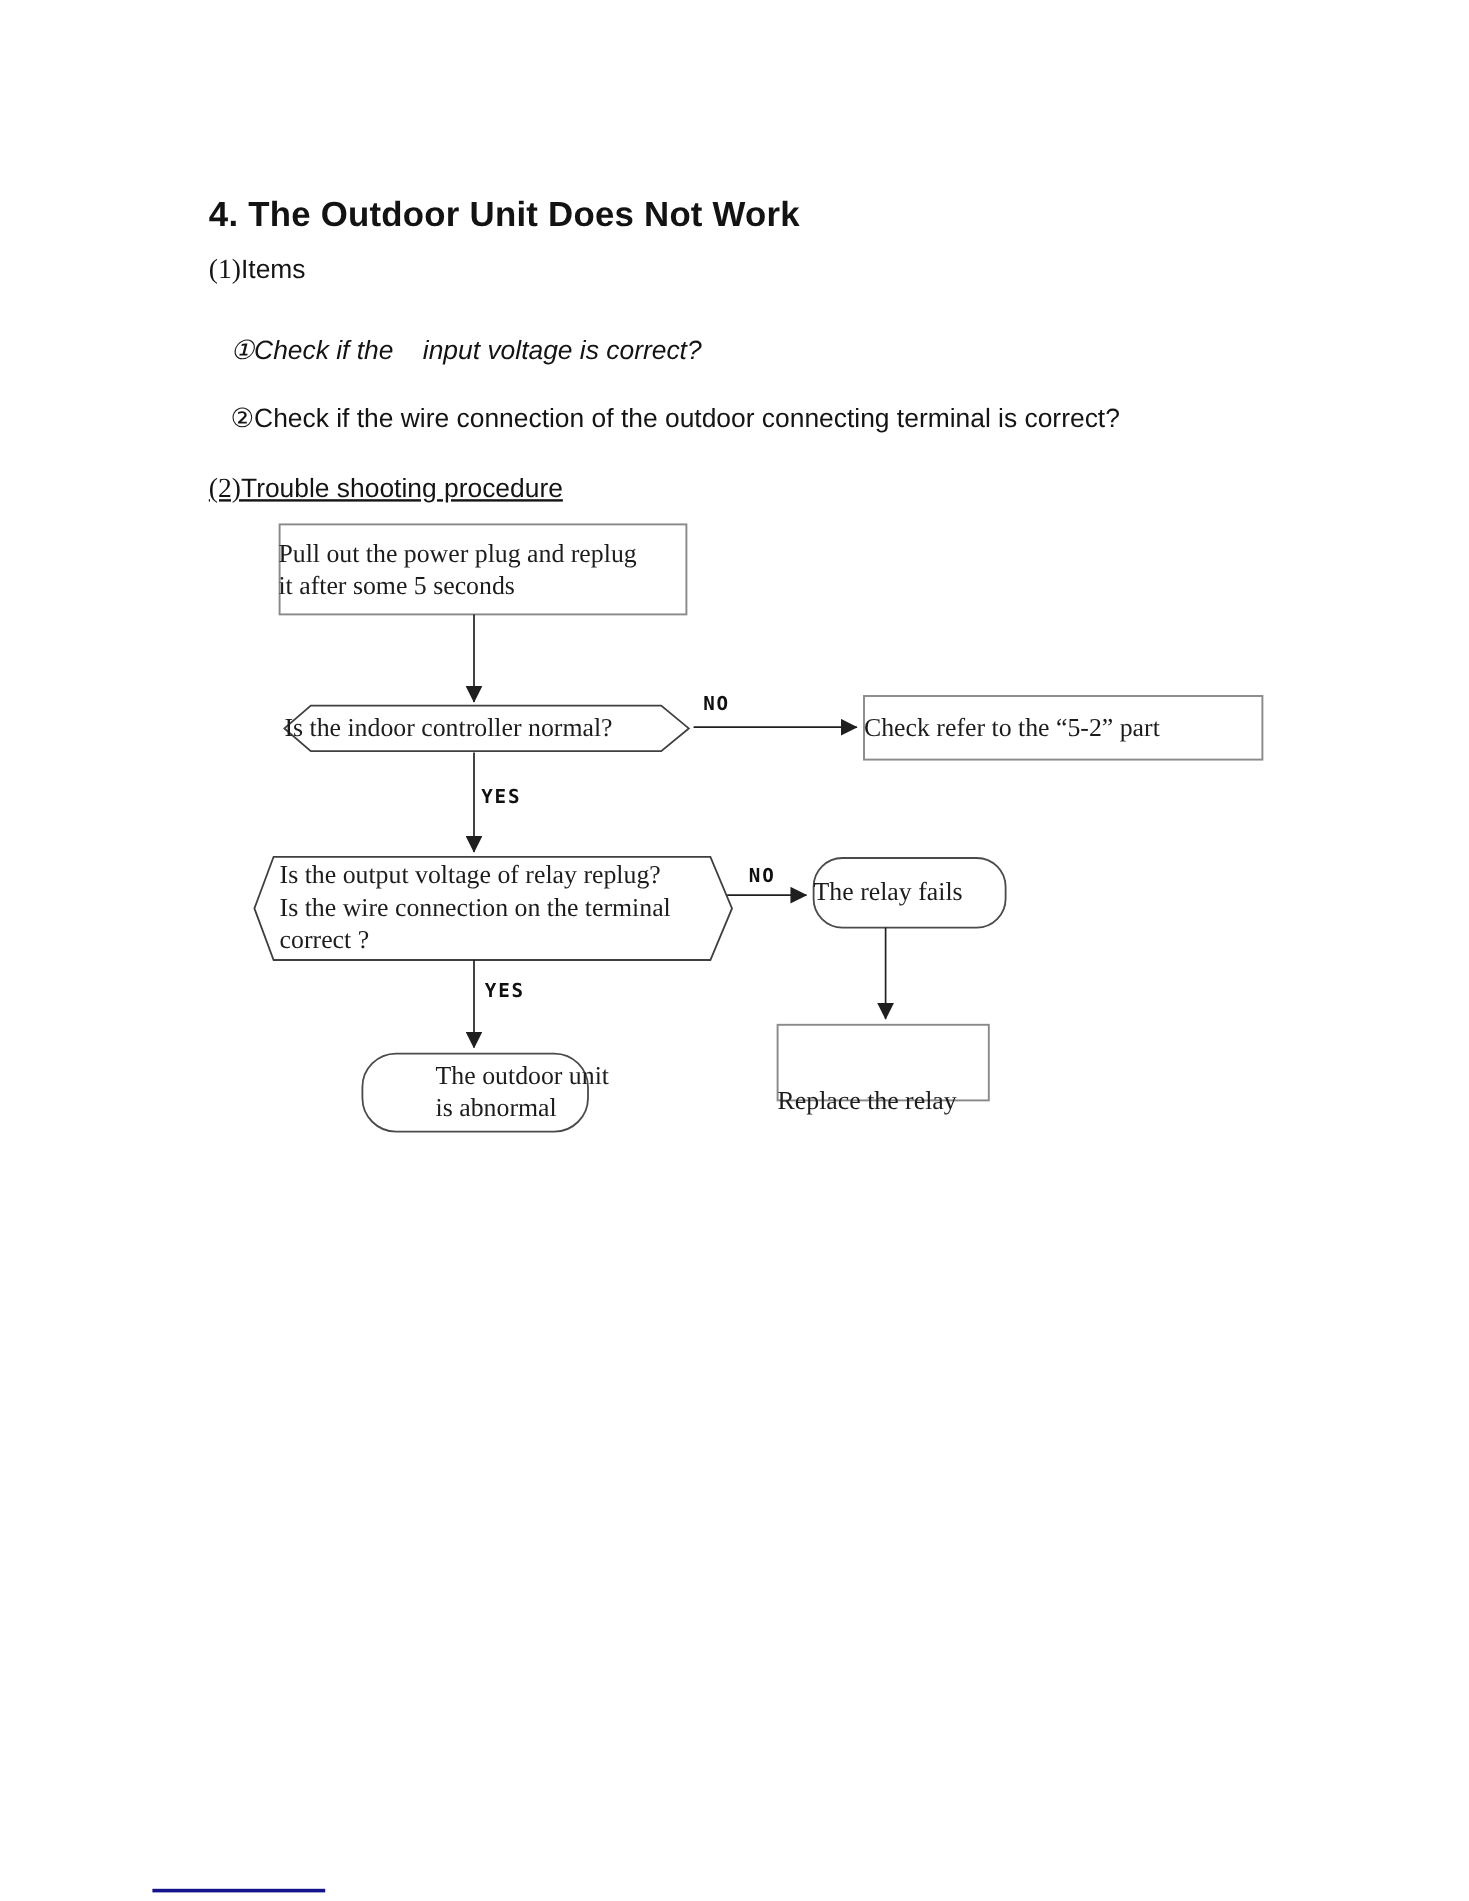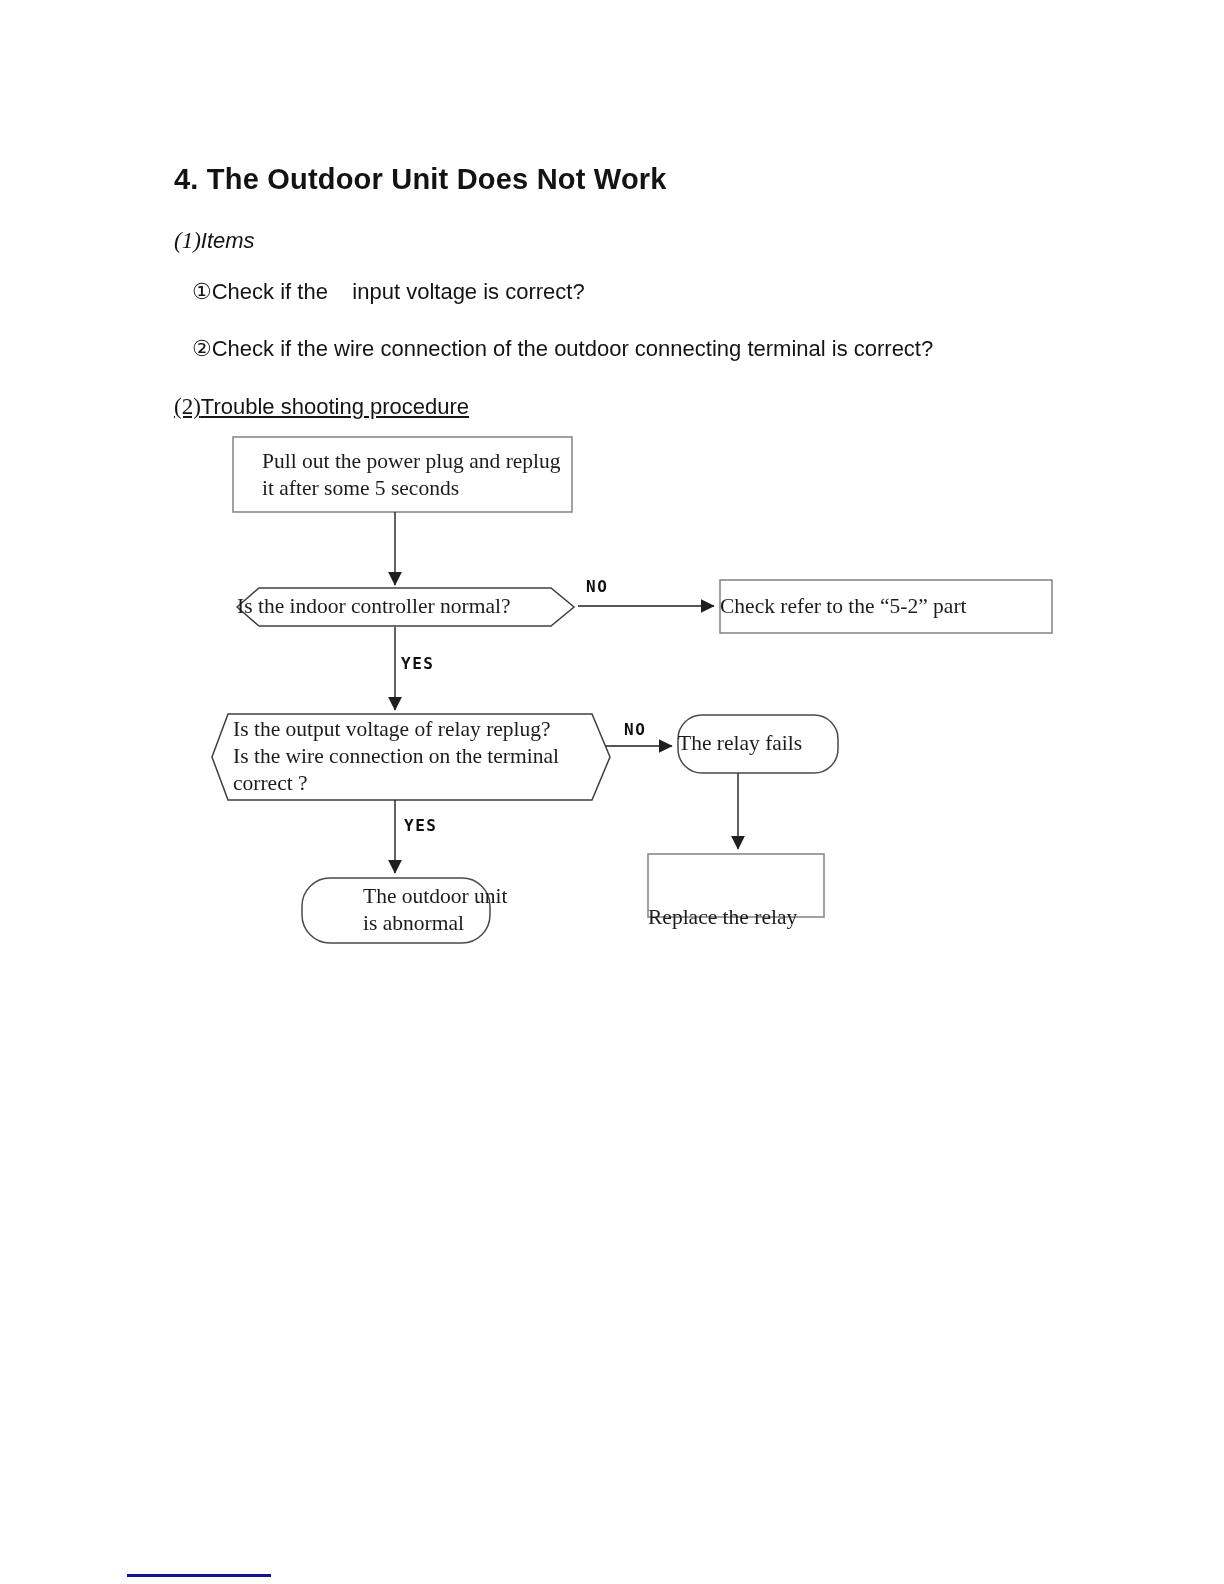--- a/index.html
+++ b/index.html
@@ -26,23 +26,23 @@
   }
   .footer-rule { position:absolute; left:127px; top:1574px; width:144px; height:2.5px; background:#14148c; }
 </style>
 </head>
 <body>
 
 <div class="page">
 
   <h1 class="doc-title">4. The Outdoor Unit Does Not Work</h1>
 
-  <p class="section-label" style="top:204px;font-style:italic;"><span class="pfx">(1)</span><span>Items</span></p>
+  <p class="section-label" style="top:188px;"><span class="pfx">(1)</span><span>Items</span></p>
 
-  <p class="item-line" style="top:255px;">①Check if the    input voltage is correct?</p>
+  <p class="item-line" style="top:255px;font-style:italic;">①Check if the    input voltage is correct?</p>
 
   <p class="item-line" style="top:312px;">②Check if the wire connection of the outdoor connecting terminal is correct?</p>
 
   <p class="section-label" style="top:370px;text-decoration:underline;"><span class="pfx">(2)</span><span>Trouble shooting procedure</span></p>
 
   <svg class="fc-svg" viewBox="0 0 1224 1584" xmlns="http://www.w3.org/2000/svg">
     <defs>
       <marker id="ah" viewBox="0 0 10 10" refX="9.5" refY="5" markerWidth="10" markerHeight="10" orient="auto-start-reverse">
         <path d="M0,0 L10,5 L0,10 z" fill="#1f1f1f"></path>
       </marker>
@@ -63,21 +63,21 @@
     <rect x="302" y="878" width="188" height="65" rx="28" ry="28" fill="#ffffff" stroke="#4a4a4a" stroke-width="1.5"></rect>
 
     <line x1="395" y1="512" x2="395" y2="585" stroke="#1f1f1f" stroke-width="1.4" marker-end="url(#ah)"></line>
     <line x1="578" y1="606" x2="714" y2="606" stroke="#1f1f1f" stroke-width="1.4" marker-end="url(#ah)"></line>
     <line x1="395" y1="627" x2="395" y2="710" stroke="#1f1f1f" stroke-width="1.4" marker-end="url(#ah)"></line>
     <line x1="606" y1="746" x2="672" y2="746" stroke="#1f1f1f" stroke-width="1.4" marker-end="url(#ah)"></line>
     <line x1="395" y1="800" x2="395" y2="873" stroke="#1f1f1f" stroke-width="1.4" marker-end="url(#ah)"></line>
     <line x1="738" y1="773" x2="738" y2="849" stroke="#1f1f1f" stroke-width="1.4" marker-end="url(#ah)"></line>
   </svg>
 
-  <div class="fc-text" style="left:262px; top:448px; width:322px;">Pull out the power plug and replug
+  <div class="fc-text" style="left:232px; top:448px; width:322px;">Pull out the power plug and replug
 it after some 5 seconds</div>
 
   <div class="fc-text centered" style="left:237px; top:593px; width:337px;">Is the indoor controller normal?</div>
 
   <div class="fc-text centered" style="left:720px; top:593px; width:332px;">Check refer to the “5-2” part</div>
 
   <div class="fc-text" style="left:233px; top:716px; width:372px;">Is the output voltage of relay replug?
 Is the wire connection on the terminal
 correct ?</div>
 

